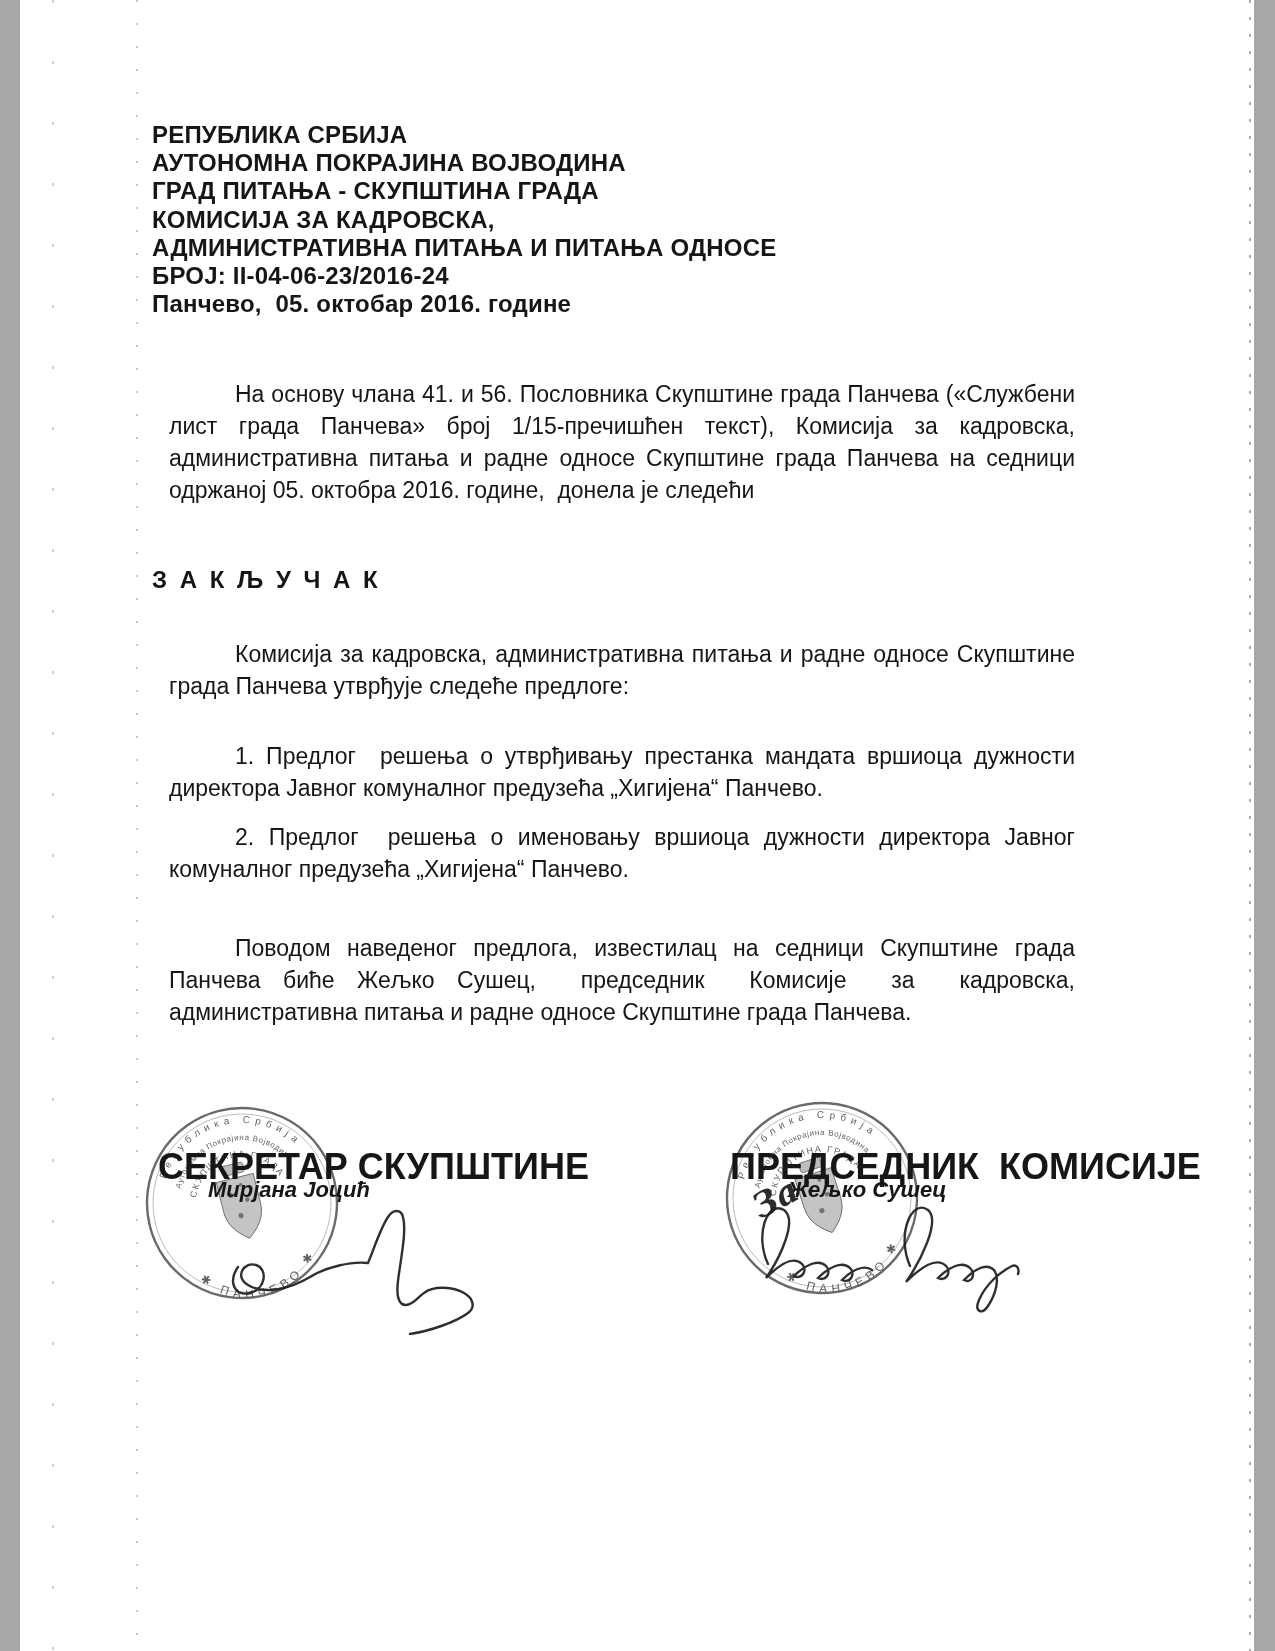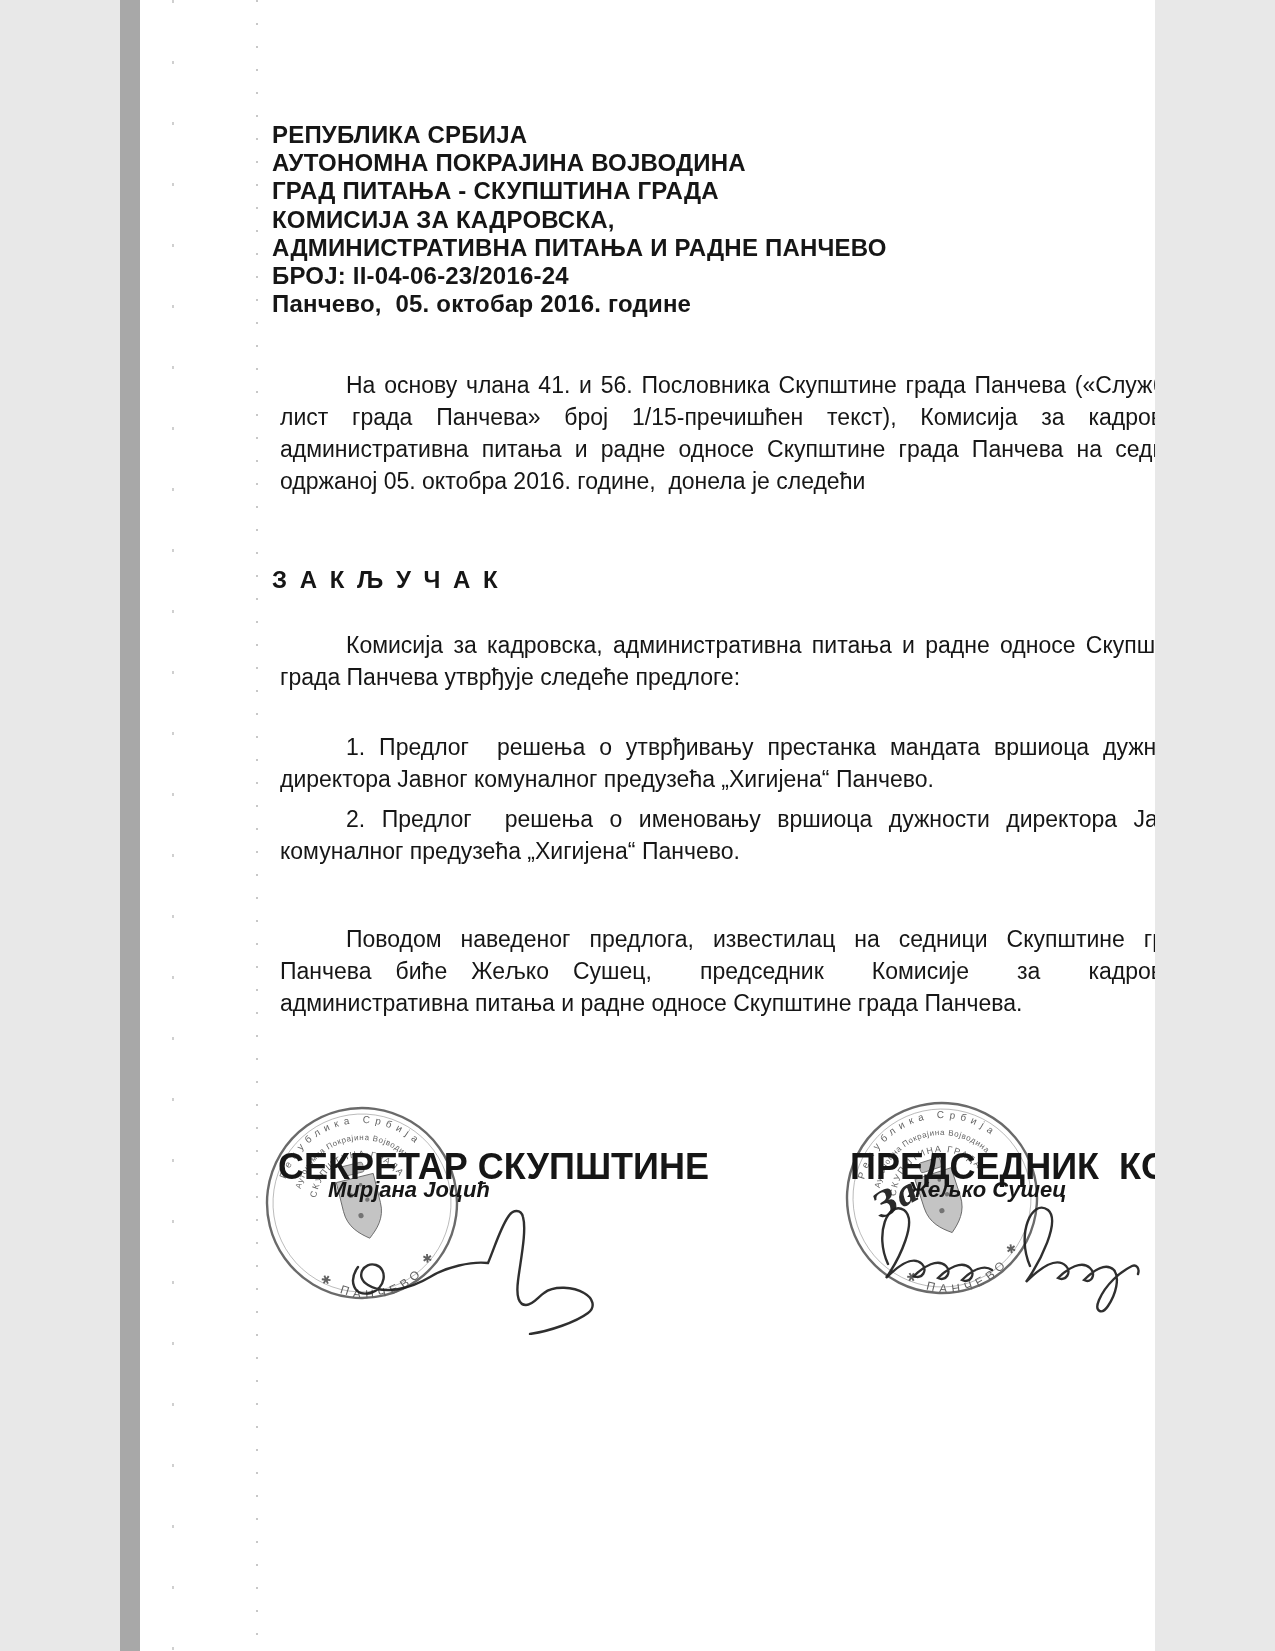--- a/index.html
+++ b/index.html
@@ -1,39 +1,39 @@
 <!DOCTYPE html>
 <html><head>
 <meta charset="utf-8">
 <style>
   html,body{margin:0;padding:0;background:#e8e8e8;}
   .page{
     position:relative;
-    width:1035px;height:1651px;
+    width:1275px;height:1651px;
     background:#ffffff;
     font-family:"Liberation Sans", sans-serif;
     color:#161616;
     overflow:hidden;
     margin:0 auto;
   }
   .scan-edge{position:absolute;top:0;height:1651px;background:#a8a8a8;z-index:0;}
   .scan-edge.left{left:0;width:20px;}
   .scan-edge.right{left:1254px;width:21px;}
   .artifact-col{position:absolute;top:0;height:1651px;width:2px;z-index:0;opacity:.55;
     background:repeating-linear-gradient(to bottom, rgba(100,100,100,.65) 0 2px, transparent 2px 23px);}
   .artifact-col.a1{left:136px;}
   .artifact-col.a2{left:1249px;opacity:.7;
     background:repeating-linear-gradient(to bottom, rgba(90,90,90,.7) 0 3px, transparent 3px 17px);}
   .artifact-col.a3{left:52px;opacity:.45;
     background:repeating-linear-gradient(to bottom, rgba(80,80,80,.6) 0 3px, transparent 3px 61px);}
   .block{position:absolute;left:152px;width:940px;}
   .hdr{top:121px;font-size:24px;line-height:28.2px;font-weight:bold;letter-spacing:.2px;}
   .hdr div{white-space:nowrap;}
   .para{font-size:23px;line-height:32px;text-align:justify;text-align-last:left;}
-  .para p{margin:8px;text-indent:66px;}
+  .para p{margin:17px;text-indent:66px;}
   .p-intro{top:361px;}
   .doc-title{top:566px;font-size:24px;font-weight:bold;letter-spacing:3px;}
   .p-second{top:621px;}
   .p-items{top:723px;}
   .p-closing{top:915px;}
   .sig-title{position:absolute;font-size:36px;font-weight:bold;white-space:nowrap;z-index:2;}
   .sig-name{position:absolute;font-size:22px;font-weight:bold;font-style:italic;white-space:nowrap;z-index:2;}
   .stamp{position:absolute;z-index:1;opacity:.82;}
   .signature{position:absolute;z-index:3;}
   .za-mark{
@@ -51,21 +51,21 @@
   <div class="scan-edge right"></div>
   <div class="artifact-col a1"></div>
   <div class="artifact-col a2"></div>
   <div class="artifact-col a3"></div>
 
   <div class="block hdr">
     <div>РЕПУБЛИКА СРБИЈА</div>
     <div>АУТОНОМНА ПОКРАЈИНА ВОЈВОДИНА</div>
     <div>ГРАД ПИТАЊА - СКУПШТИНА ГРАДА</div>
     <div>КОМИСИЈА ЗА КАДРОВСКА,</div>
-    <div>АДМИНИСТРАТИВНА ПИТАЊА И РАДНЕ ПАНЧЕВО</div>
+    <div>АДМИНИСТРАТИВНА ПИТАЊА И ПИТАЊА ОДНОСЕ</div>
     <div>БРОЈ: II-04-06-23/2016-24</div>
     <div>Панчево,&nbsp; 05. октобар 2016. године</div>
   </div>
 
   <div class="block para p-intro">
     <p>На основу члана 41. и 56. Пословника Скупштине града Панчева («Службени лист града Панчева» број 1/15-пречишћен текст), Комисија за кадровска, административна питања и радне односе Скупштине града Панчева на седници одржаној 05. октобра 2016. године,&nbsp; донела је следећи</p>
   </div>
 
   <div class="block doc-title">З А К Љ У Ч А К</div>
 

